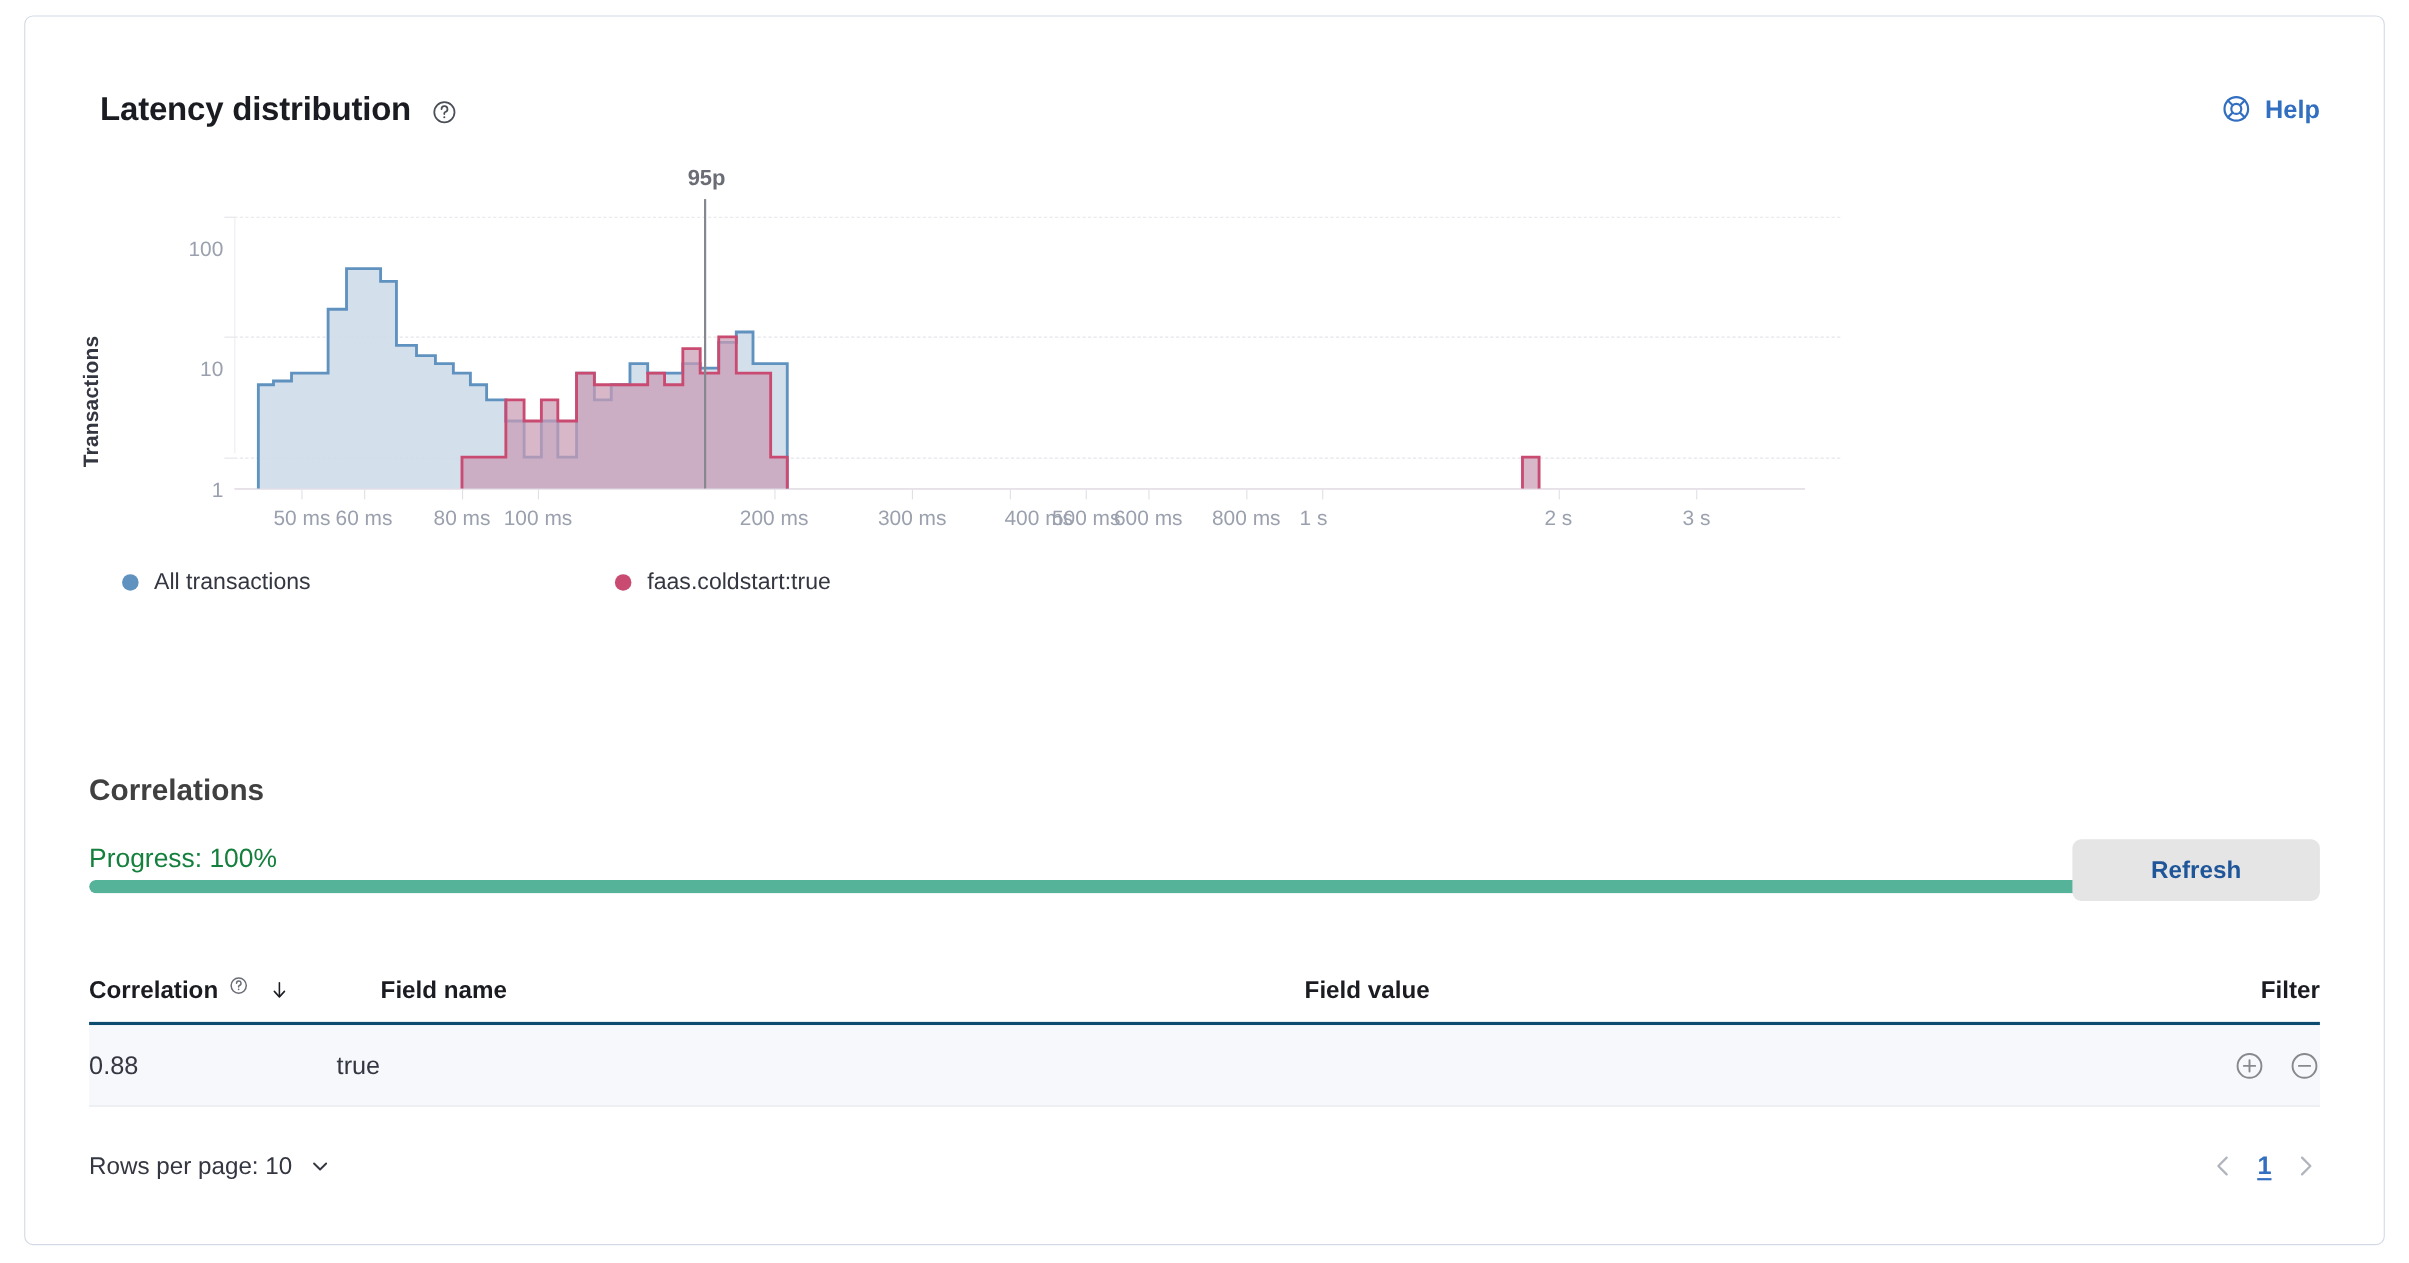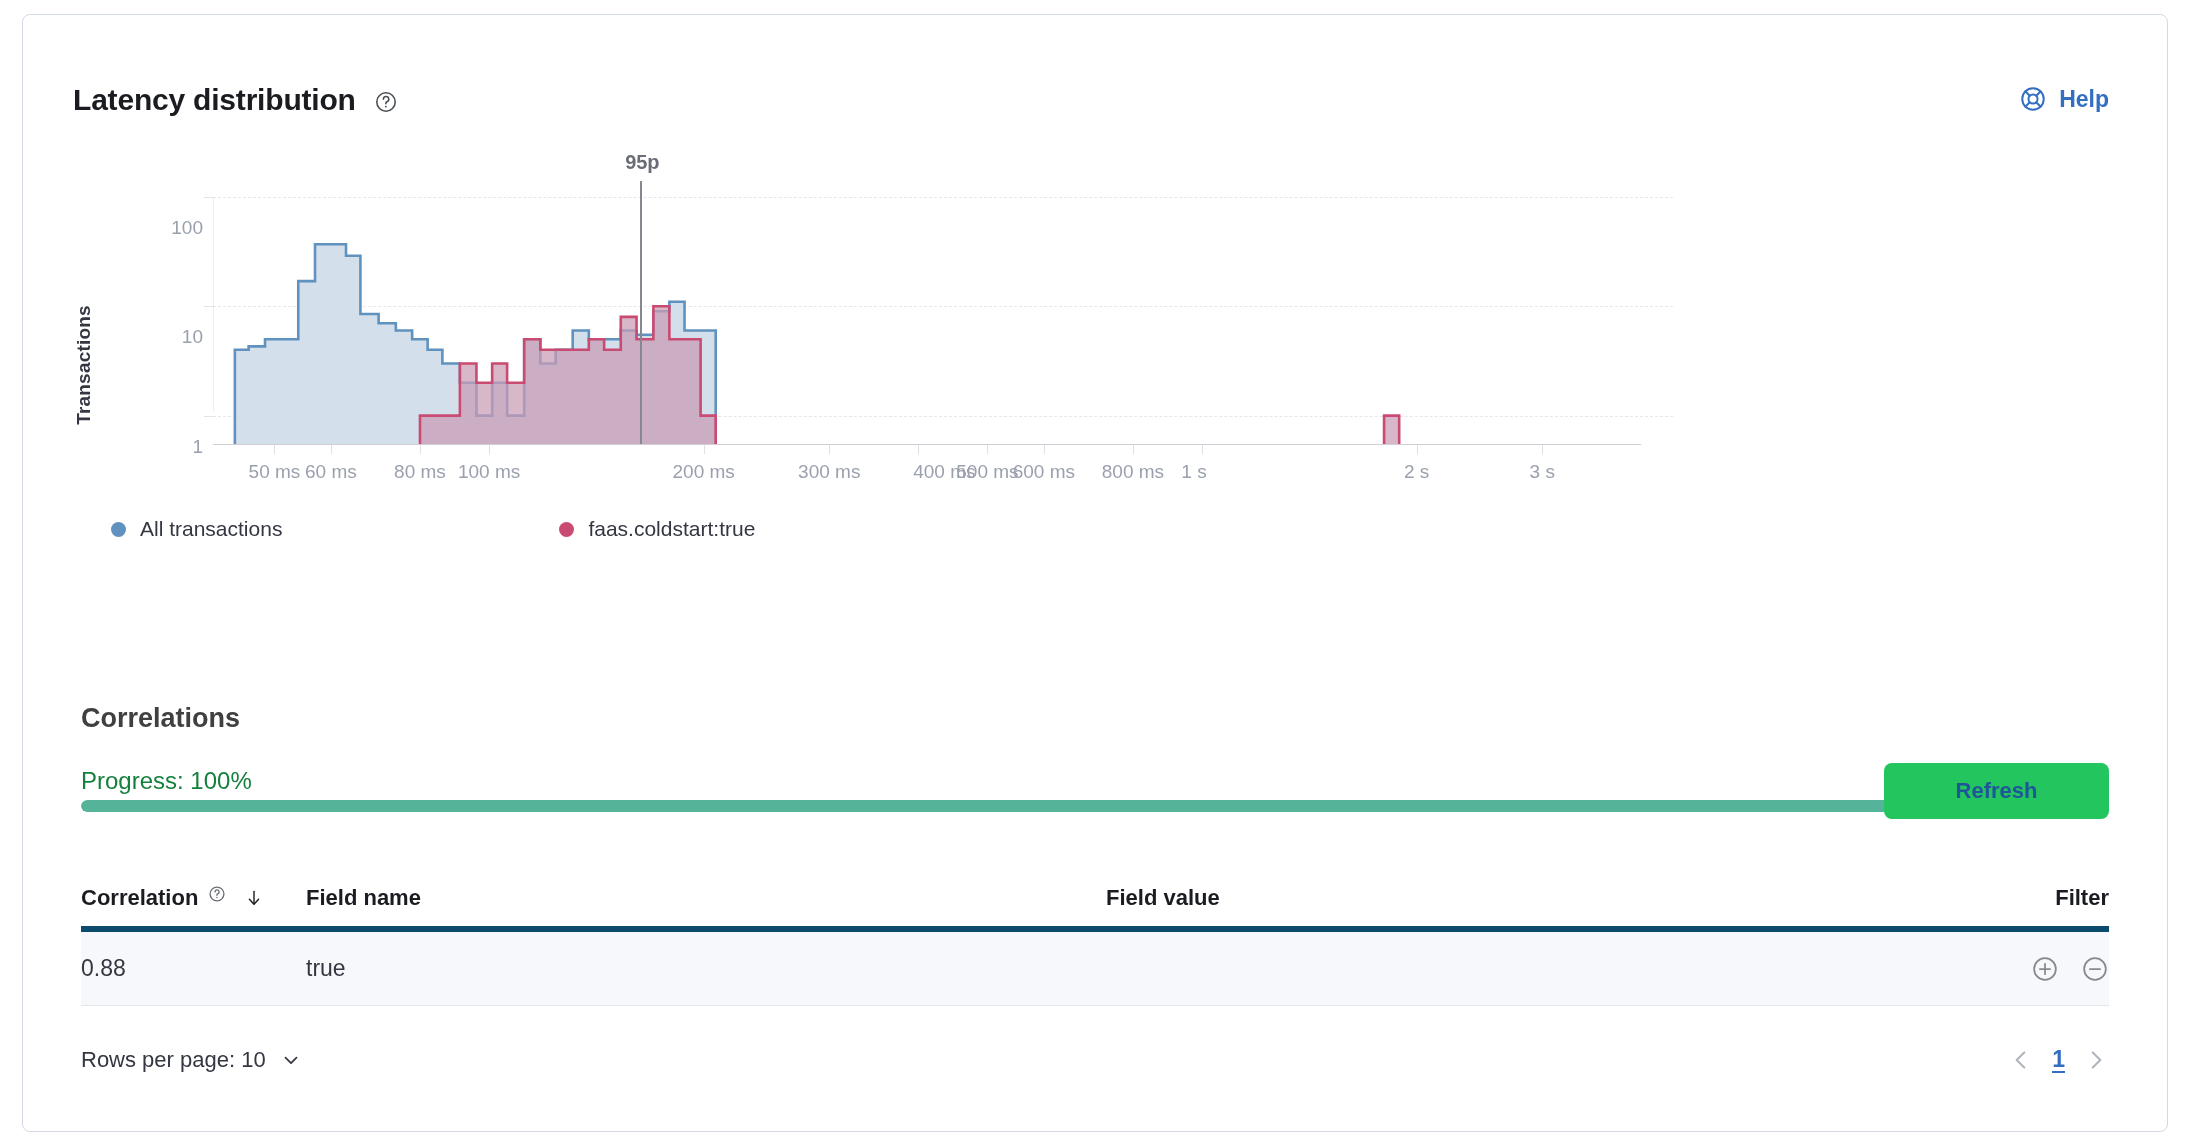--- a/index.html
+++ b/index.html
@@ -17,21 +17,21 @@
     width: 2146px; height: 1118px;
     background: #ffffff;
     border: 1px solid #d3dae6;
     border-radius: 8px;
     overflow: hidden;
   }
 
   
   .panel-header {
     position: absolute;
-    left: 50px; top: 68px;
+    left: 68px; top: 68px;
     right: 58px;
     height: 44px;
   }
   .panel-title {
     display: inline-block;
     font-size: 30px;
     font-weight: 700;
     color: #1a1c21;
     letter-spacing: -0.2px;
     vertical-align: middle;
@@ -191,44 +191,45 @@
   }
   .progress-fill {
     height: 100%;
     background: #54b399;
     border-radius: 6px;
   }
   .refresh-btn {
     position: absolute;
     right: 58px; top: 748px;
     width: 225px; height: 56px;
-    background: #22c55e;
+    background: #e5e5e5;
     border: none;
     border-radius: 8px;
     color: #1f5699;
     font-size: 22px;
     font-weight: 600;
     font-family: "Liberation Sans", sans-serif;
     cursor: pointer;
   }
 
   
   .tbl {
     position: absolute;
     left: 58px; right: 58px;
     top: 855px;
   }
   .tbl-head {
     display: flex;
     align-items: center;
     height: 62px;
-    border-bottom: 6px solid #0c4a6e;
+    border-bottom: 3px solid #0c4a6e;
     font-size: 22px;
     font-weight: 700;
     color: #1a1c21;
+    gap: 40px;
   }
   .tbl-row {
     display: flex;
     align-items: center;
     height: 74px;
     background: #f7f8fc;
     border-bottom: 1px solid #e4e6ed;
     font-size: 23px;
     color: #343741;
   }

